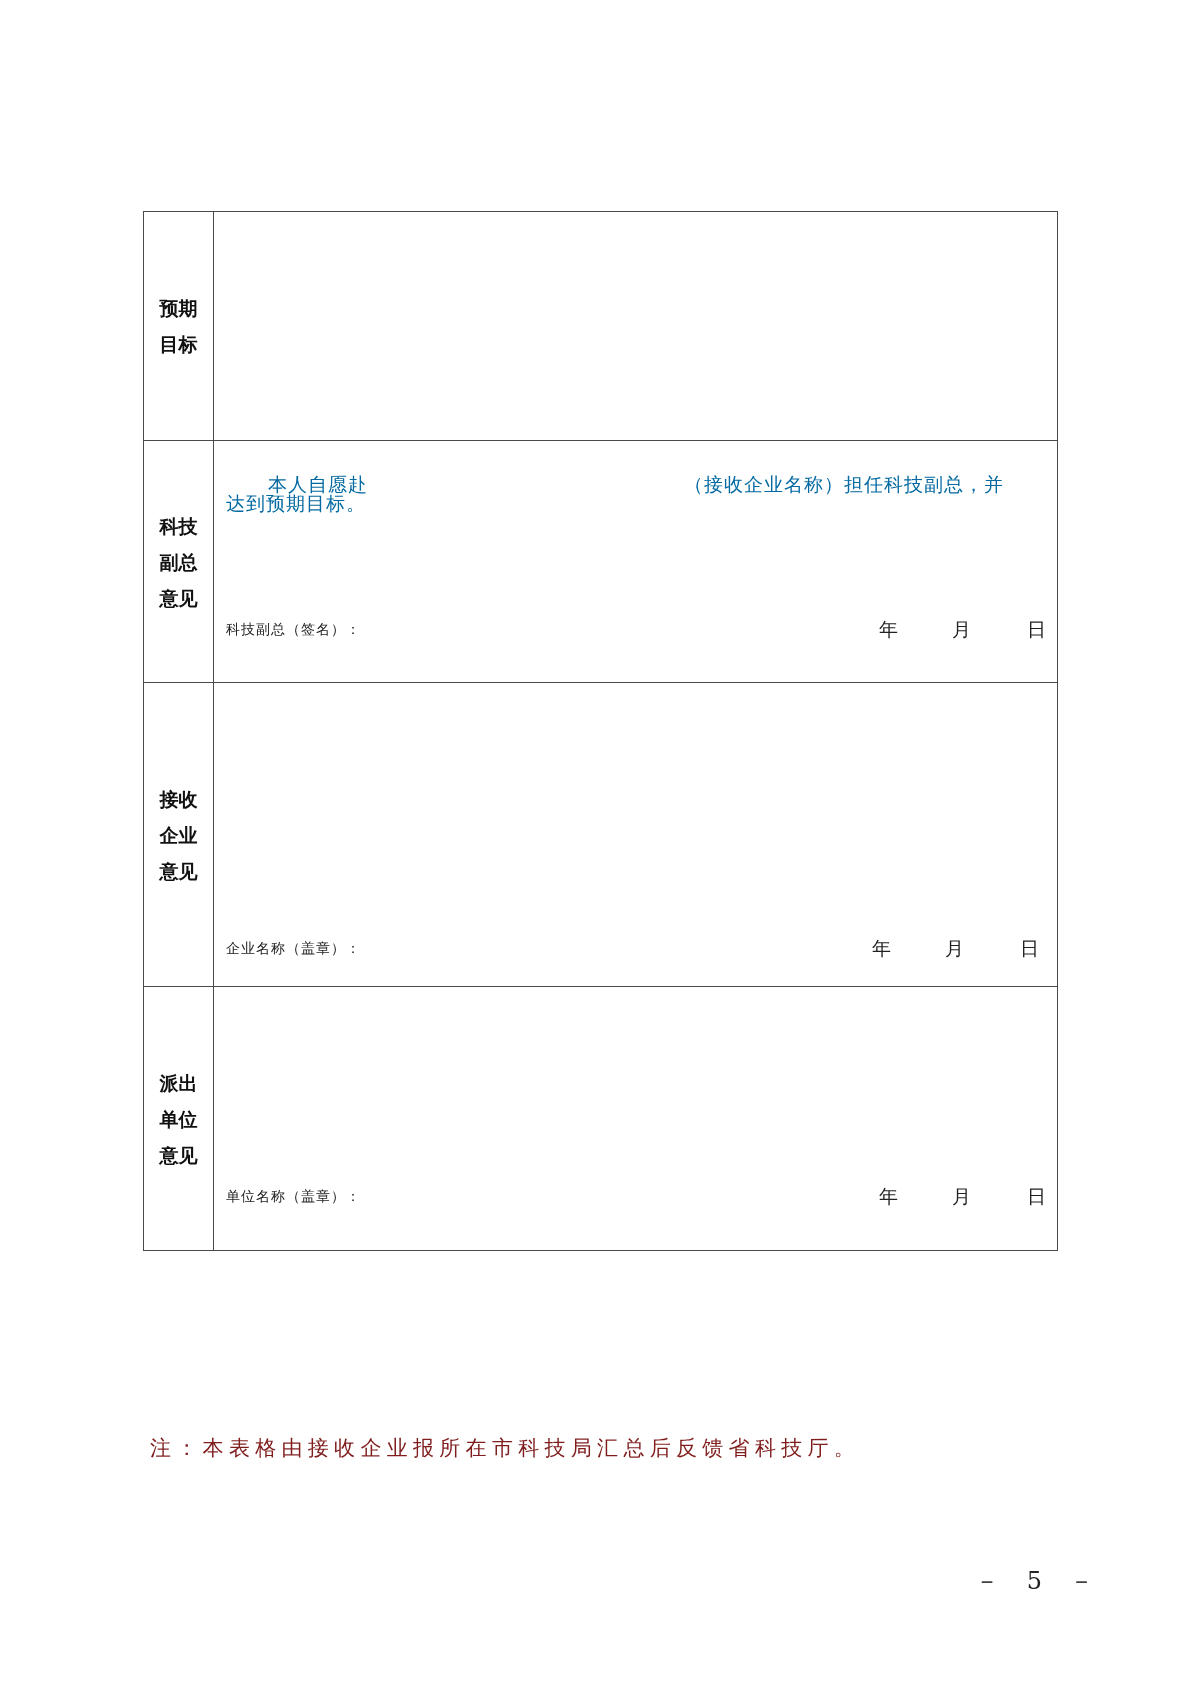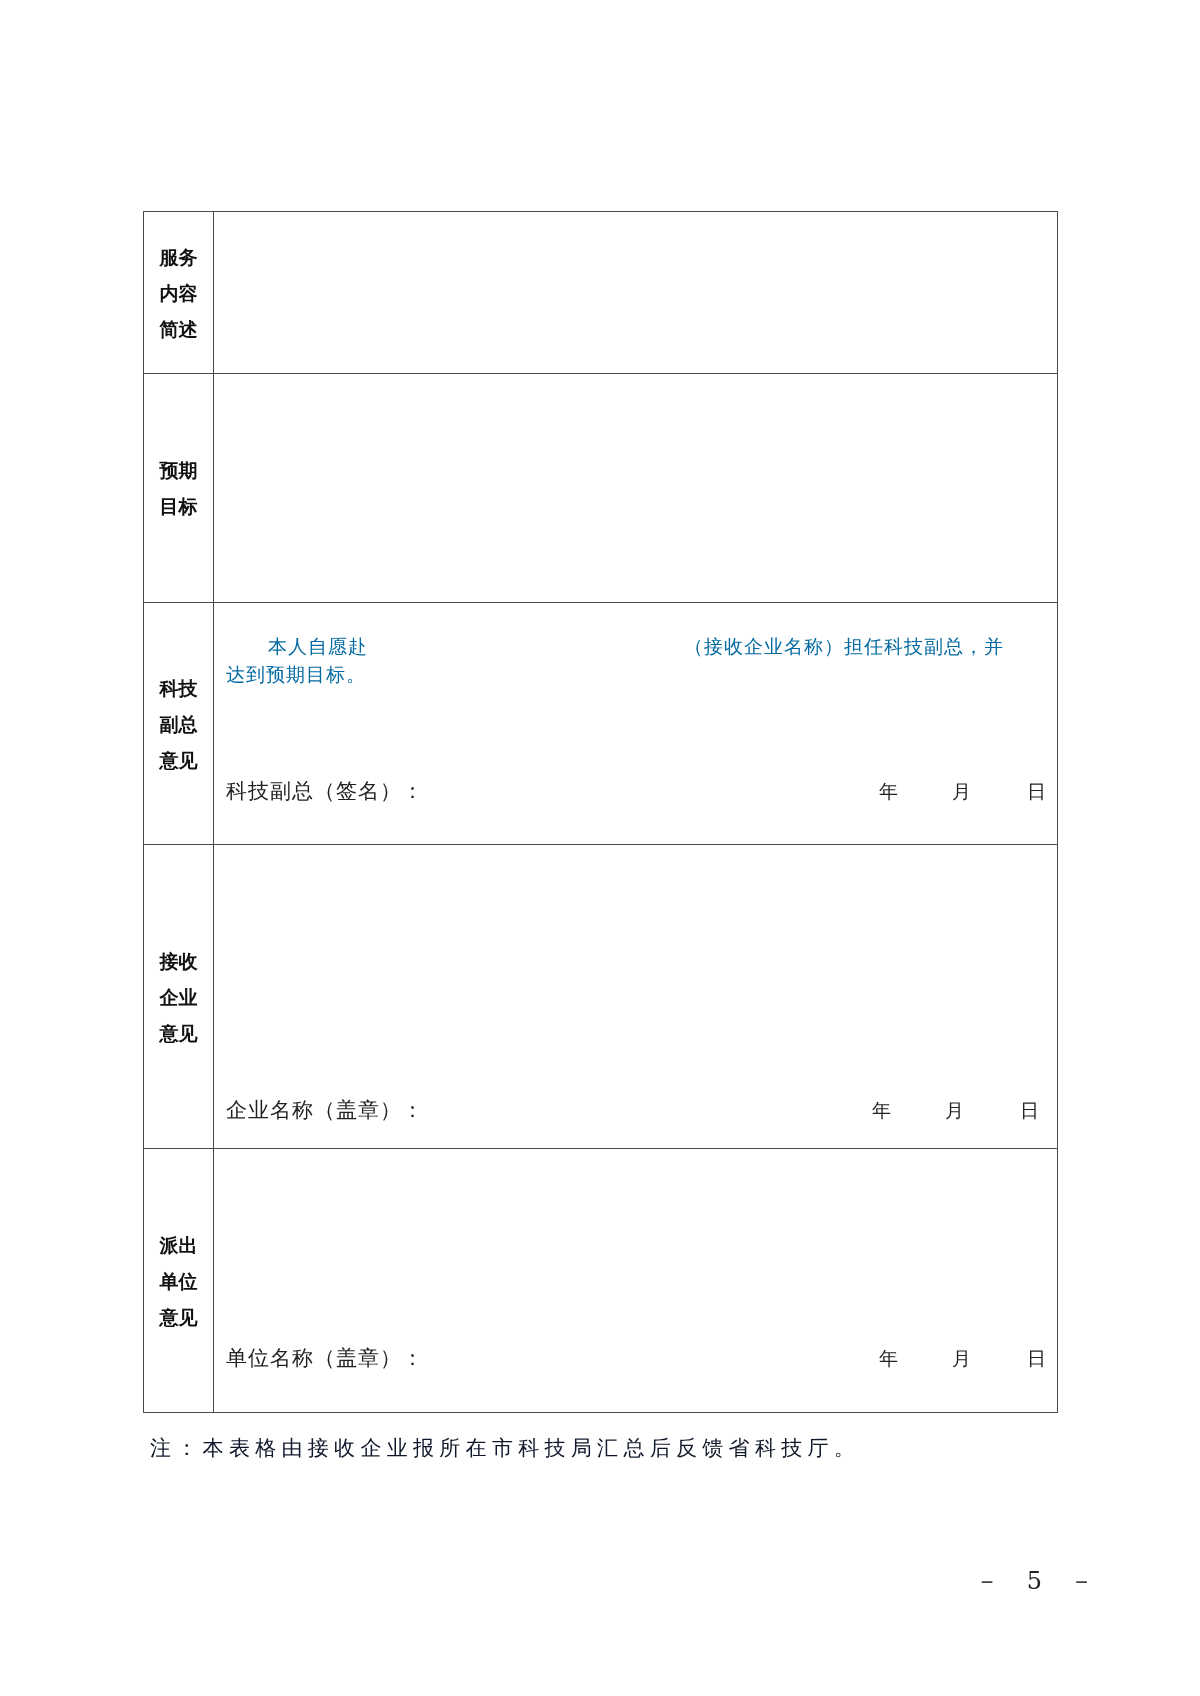--- a/index.html
+++ b/index.html
@@ -55,21 +55,21 @@
       position: absolute;
       font-size: 19px;
       line-height: 24px;
       color: #0369a1;
       white-space: nowrap;
       letter-spacing: 1px;
     }
     .sign-line {
       position: absolute;
       left: 12px;
-      font-size: 21px;
+      font-size: 14px;
       line-height: 24px;
       color: #222;
       white-space: nowrap;
       letter-spacing: 1px;
     }
     .date-part {
       position: absolute;
       font-size: 19px;
       line-height: 24px;
       color: #222;
@@ -80,21 +80,21 @@
       height: 20px;
       vertical-align: middle;
     }
     .note {
       position: absolute;
       left: 150px;
       top: 1434px;
       font-size: 21px;
       line-height: 28px;
       letter-spacing: 5.3px;
-      color: #0f172a;
+      color: #7f1d1d;
       white-space: nowrap;
     }
     .page-number {
       position: absolute;
       left: 975px;
       top: 1566px;
       font-size: 24px;
       line-height: 30px;
       color: #222;
       letter-spacing: 10px;
@@ -106,32 +106,20 @@
 
 <div class="page">
 
   <table class="form-table">
     <colgroup>
       <col class="label-col">
       <col class="content-col">
     </colgroup>
 
     <tbody>
-        <tr style="height:162px;">
-      <td>
-        <div class="row-label">
-          <span>服务</span>
-          <span>内容</span>
-          <span>简述</span>
-        </div>
-      </td>
-      <td class="content-cell">
-        <div class="cell-body"></div>
-      </td>
-    </tr>
 
     <tr style="height:229px;">
       <td>
         <div class="row-label">
           <span>预期</span>
           <span>目标</span>
         </div>
       </td>
       <td class="content-cell">
         <div class="cell-body"></div>
@@ -144,21 +132,21 @@
           <span>科技</span>
           <span>副总</span>
           <span>意见</span>
         </div>
       </td>
       <td class="content-cell">
         <div class="cell-body">
           <div class="para-line" style="left:54px; top:31px;">
             <span>本人自愿赴</span><span class="blank-field"></span><span>（接收企业名称）担任科技副总，并</span>
           </div>
-          <div class="para-line" style="left:12px; top:59px;">达到预期目标。</div>
+          <div class="para-line" style="left:12px; top:50px;">达到预期目标。</div>
           <div class="sign-line" style="top:176px;">科技副总（签名）：</div>
           <div class="date-part" style="left:665px; top:176px;">年</div>
           <div class="date-part" style="left:738px; top:176px;">月</div>
           <div class="date-part" style="left:813px; top:176px;">日</div>
         </div>
       </td>
     </tr>
 
     <tr style="height:304px;">
       <td>

